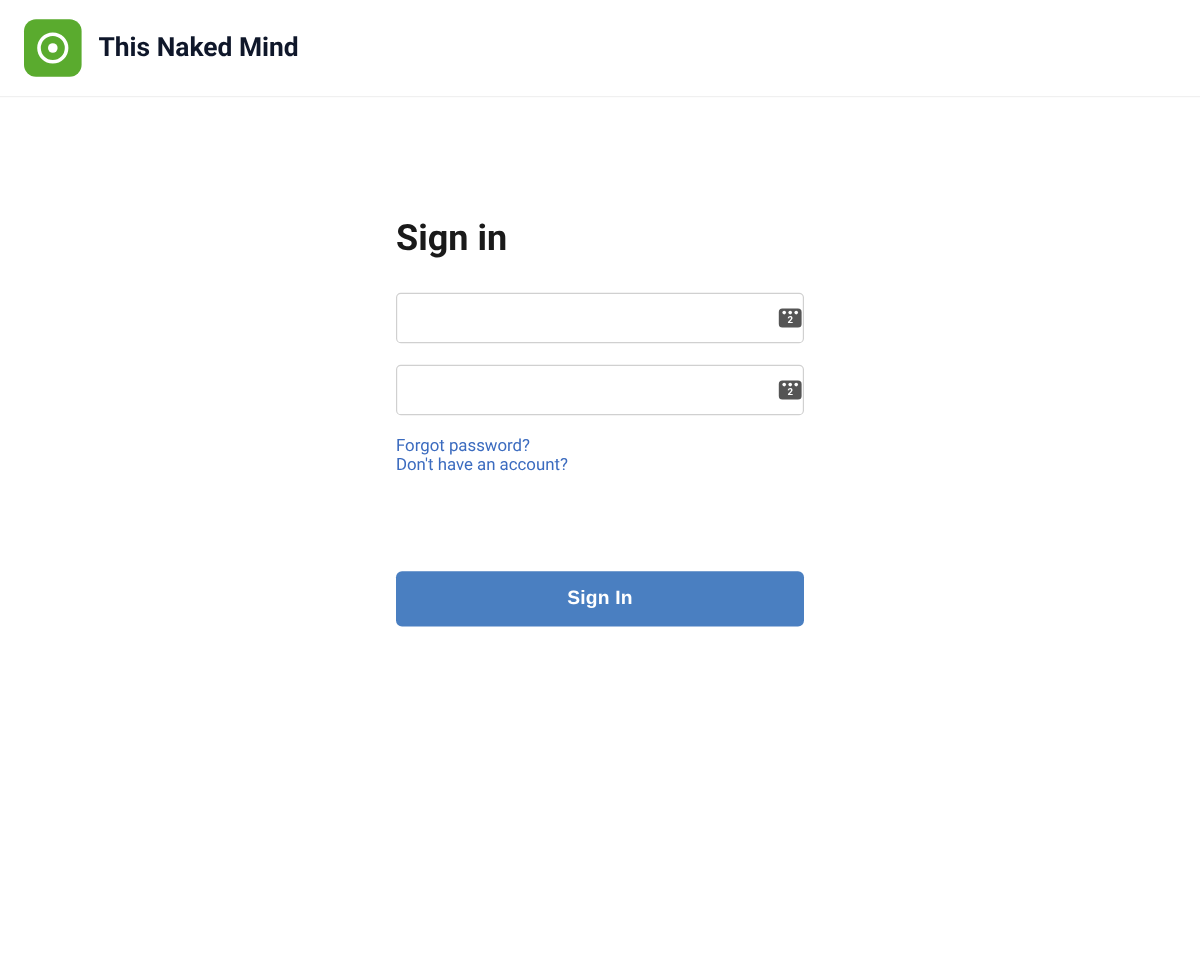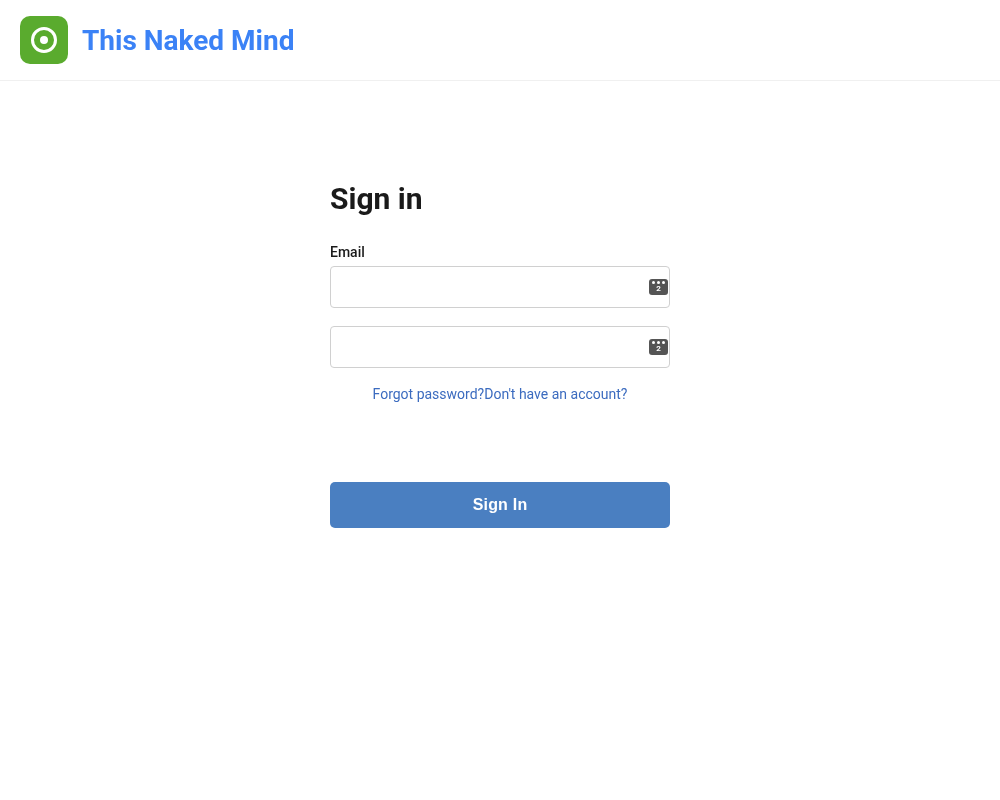--- a/index.html
+++ b/index.html
@@ -51,23 +51,23 @@
 
     .logo-inner::after {
       content: '';
       width: 8px;
       height: 8px;
       background: white;
       border-radius: 50%;
     }
 
     .app-title {
-      font-size: 28px;
+      font-size: 22px;
       font-weight: 700;
-      color: #3b82f6;
+      color: #0f172a;
       text-align: right;
     }
 
     
     .main-content {
       display: flex;
       flex-direction: column;
       align-items: center;
       justify-content: flex-start;
       padding-top: 100px;
@@ -146,20 +146,21 @@
       color: white;
       font-weight: bold;
       line-height: 1;
     }
 
     .links-row {
       display: flex;
       justify-content: center;
       margin-top: 4px;
       margin-bottom: 80px;
+      flex-direction: column;
     }
 
     .link {
       color: #3b6bbf;
       font-size: 14px;
       text-decoration: none;
       cursor: pointer;
     }
 
     .sign-in-button {
@@ -185,21 +186,20 @@
   <span class="app-title">This Naked Mind</span>
 </header>
 
 <main class="main-content">
   <div class="form-container">
 
     <h1 class="sign-in-heading">Sign in</h1>
 
     
     <div class="form-group">
-      <label class="form-label">Email</label>
       <div class="input-wrapper">
         <input type="email" class="form-input" style="">
         <div class="password-manager-badge">
           <div class="dots">
             <div class="dot"></div>
             <div class="dot"></div>
             <div class="dot"></div>
           </div>
           <span class="badge-num">2</span>
         </div>

